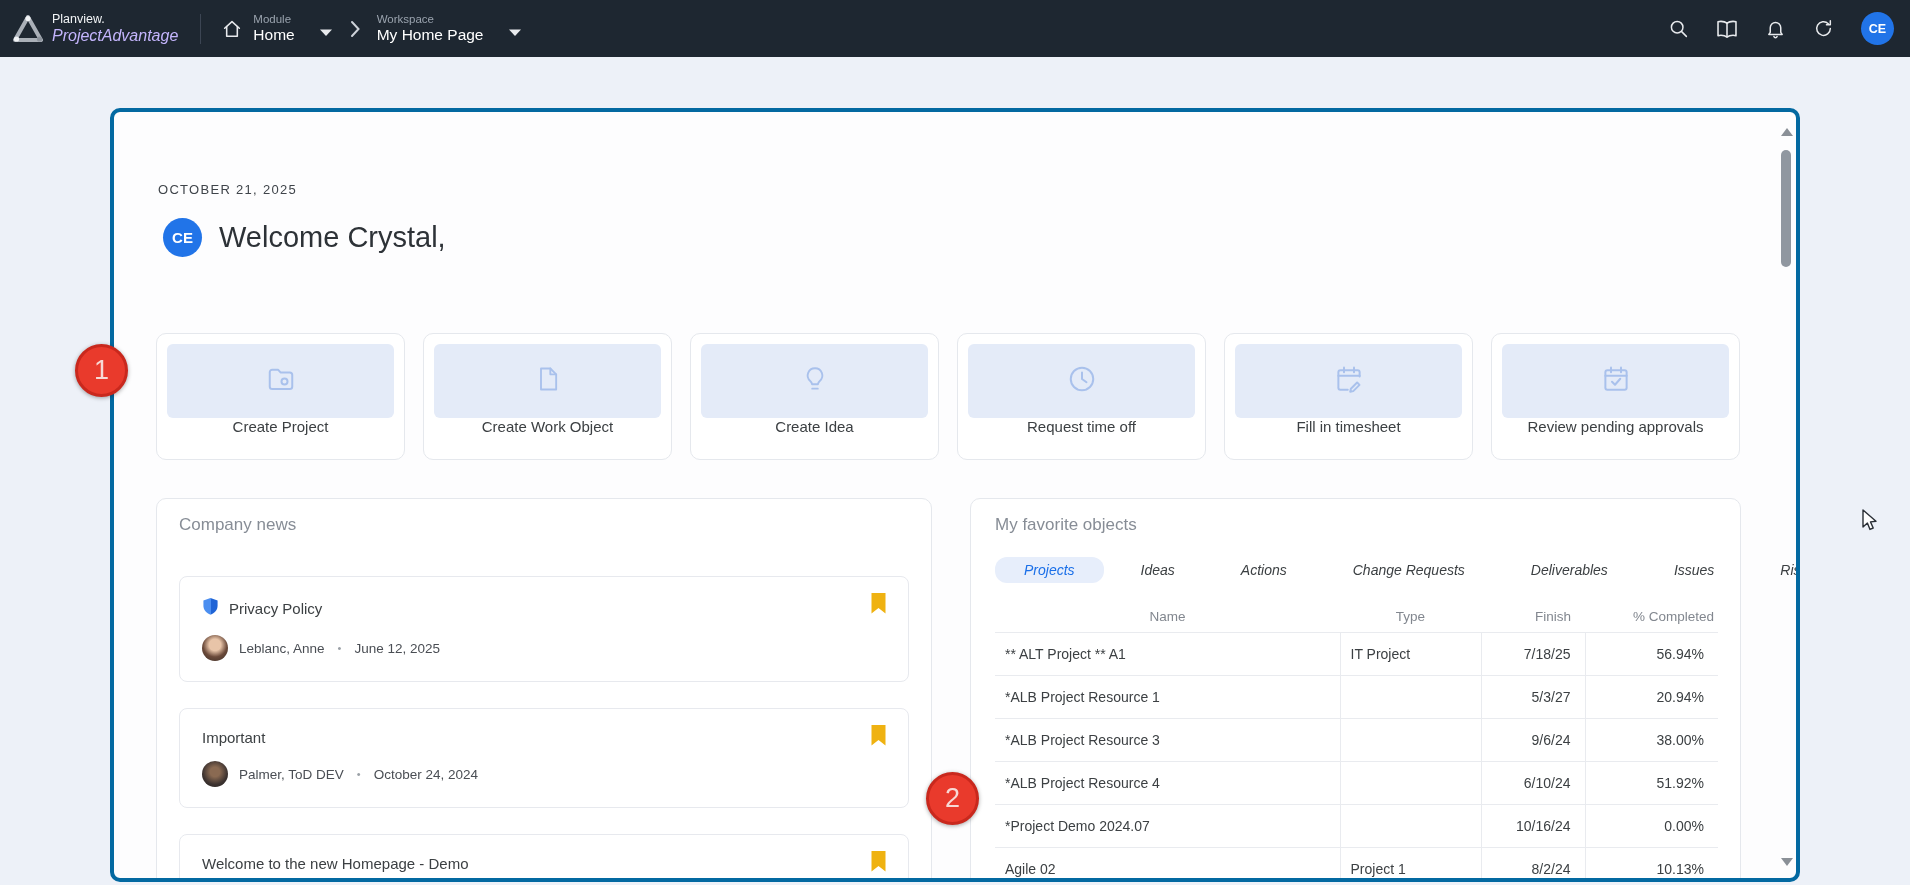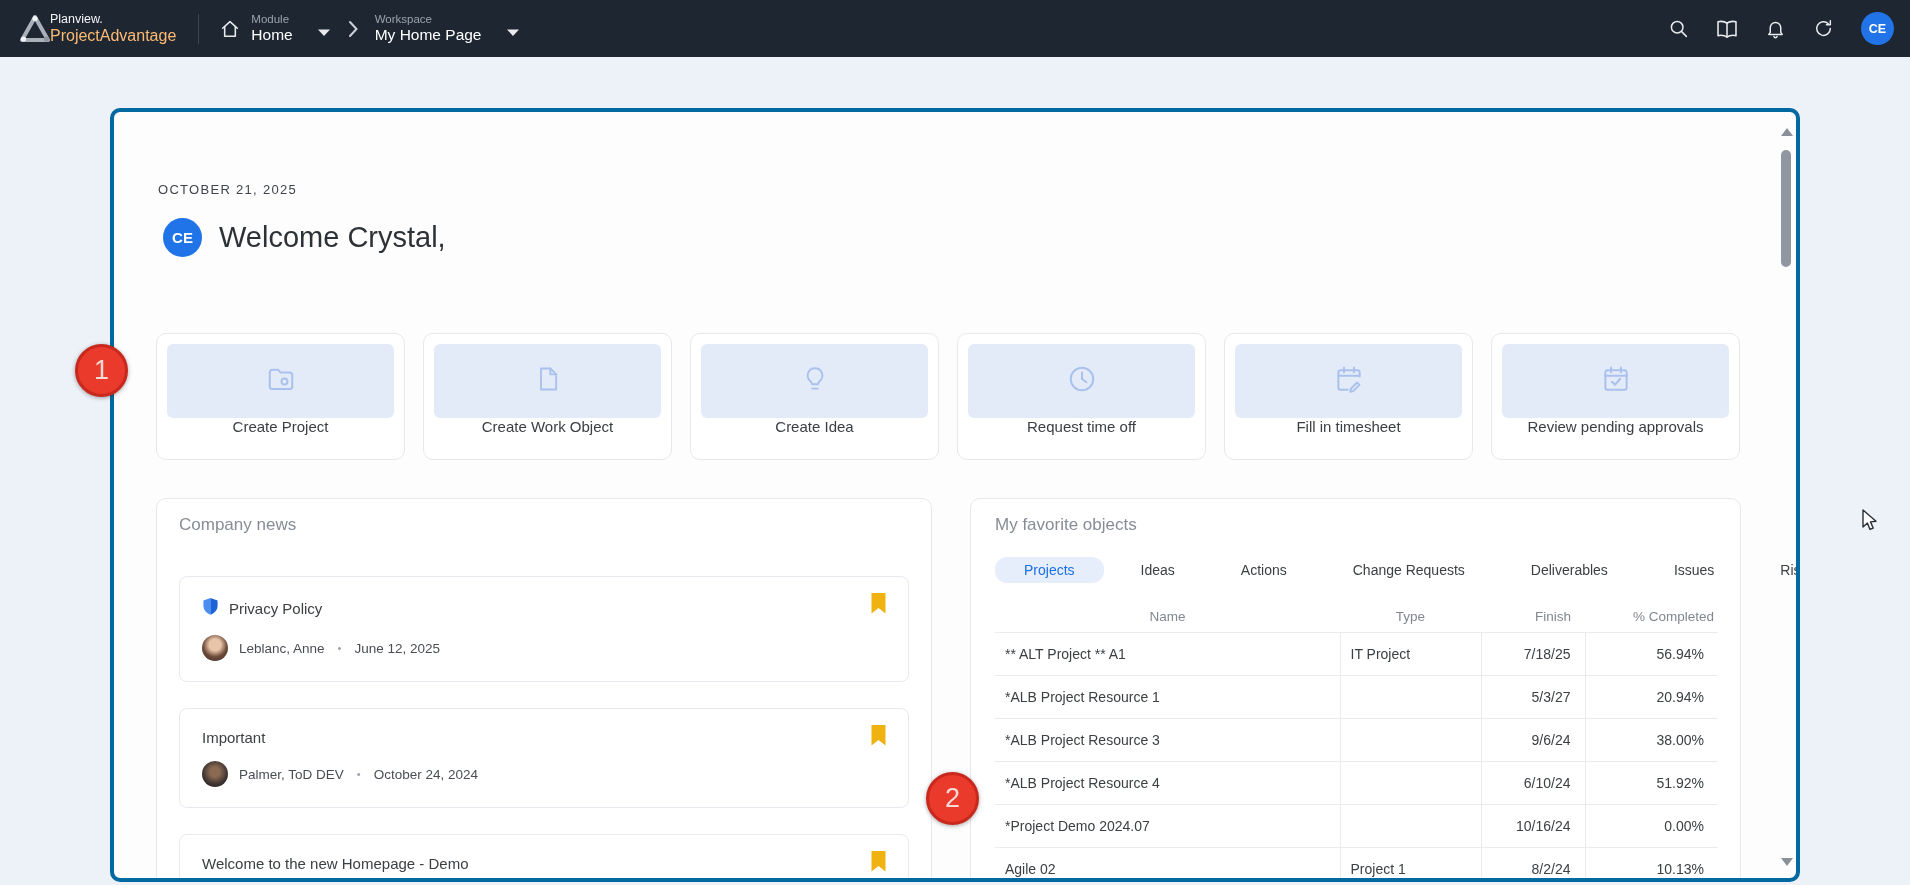--- a/index.html
+++ b/index.html
@@ -1,25 +1,25 @@
 <!DOCTYPE html>
 <html><head>
 <meta charset="utf-8">
 <style>
   * { margin:0; padding:0; box-sizing:border-box; }
   body { font-family:"Liberation Sans", sans-serif; }
   .screen { position:relative; width:1910px; height:885px; background:#edf1f8; overflow:hidden; }
 
   
   .nav { position:absolute; top:0; left:0; width:100%; height:57px; background:#1e2731; display:flex; align-items:center; color:#fff; z-index:10; }
-  .brand { display:flex; align-items:center; padding-left:20px; }
+  .brand { display:flex; align-items:center; gap:9px; padding-left:13px; }
   .brand-logo svg { display:block; }
   .brand-text { line-height:1.1; }
   .brand-line1 { font-size:12.5px; color:#f2f4f6; }
-  .brand-line2 { font-size:16px; color:#fdba74; }
+  .brand-line2 { font-size:16px; color:#c4b5fd;font-style:italic; }
   .nav-divider { width:1px; height:30px; background:#3c4553; margin:0 20px 0 22px; }
   .crumb { display:flex; align-items:center; gap:10px; cursor:pointer; }
   .crumb-icon svg { display:block; stroke:#e8eaed; }
   .crumb-text { line-height:1.15; }
   .crumb-label { font-size:11.5px; color:#9aa3ae; }
   .crumb-value { font-size:15.5px; color:#ffffff; }
   .caret { margin:8px 0 0 14px; }
   .caret svg { display:block; fill:#e8eaed; }
   .crumb-sep { margin:0 16px; }
   .crumb-sep svg { display:block; stroke:#cdd2d9; }
@@ -58,21 +58,21 @@
   .author-avatar { width:26px; height:26px; border-radius:50%; }
   .avatar-photo-1 { background:radial-gradient(circle at 50% 38%, #e8c4a8 28%, #6b4a3a 58%, #3a2d26 100%); }
   .avatar-photo-2 { background:radial-gradient(circle at 50% 42%, #8a6a52 24%, #3d3330 62%, #23201e 100%); }
   .author-name { font-size:13.5px; color:#4a4e54; }
   .author-dot { color:#9aa0a6; font-size:11px; margin:0 2px; }
   .author-date { font-size:13.5px; color:#4a4e54; }
 
   .fav-panel { left:856px; width:771px; height:620px; padding:16px 0 0; }
   .fav-panel .panel-title { margin-left:24px; }
   .fav-tabs { display:flex; align-items:center; gap:8px; margin:22px 0 0 24px; }
-  .fav-tab { font-size:14px; color:#3c4043; padding:5px 29px; border-radius:12px; cursor:pointer; white-space:nowrap; }
+  .fav-tab { font-size:14px; color:#3c4043; padding:5px 29px; border-radius:12px; cursor:pointer; white-space:nowrap;font-style:italic; }
   .fav-tab.selected { background:#e7eefb; color:#1a6fe8; }
   .fav-table { margin:19px 0 0 24px; width:723px; border-collapse:collapse; table-layout:fixed; }
   .fav-table col.c-name { width:345px; } .fav-table col.c-type { width:141px; }
   .fav-table col.c-finish { width:104px; } .fav-table col.c-comp { width:133px; }
   .fav-table th { height:30px; font-weight:400; color:#82878f; font-size:13.5px; }
   .fav-table th.h-name, .fav-table th.h-type { text-align:center; }
   .fav-table th.h-finish { text-align:right; padding-right:14px; }
   .fav-table th.h-comp { text-align:right; padding-right:4px; }
   .fav-table td { height:43px; font-size:14px; color:#3c4043; border-top:1px solid #e9ebef; border-right:1px solid #e9ebef; }
   .fav-table td:last-child { border-right:none; }

